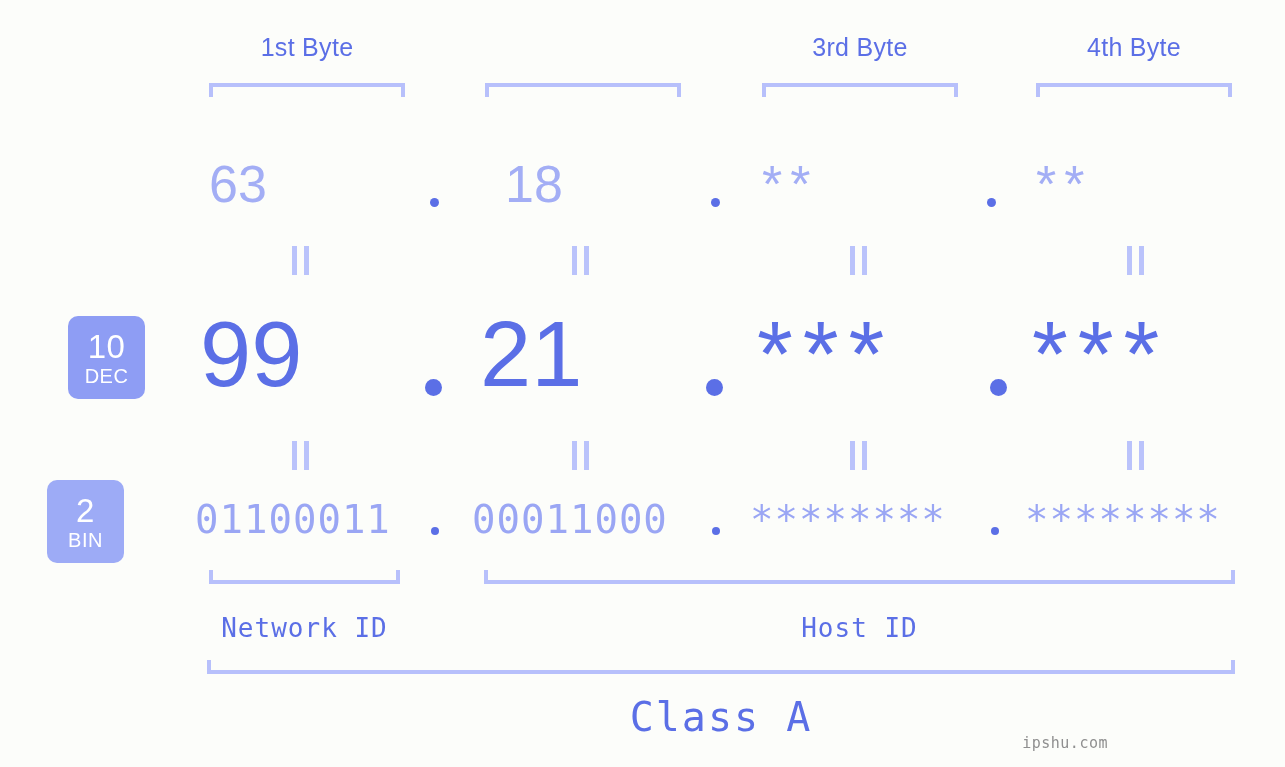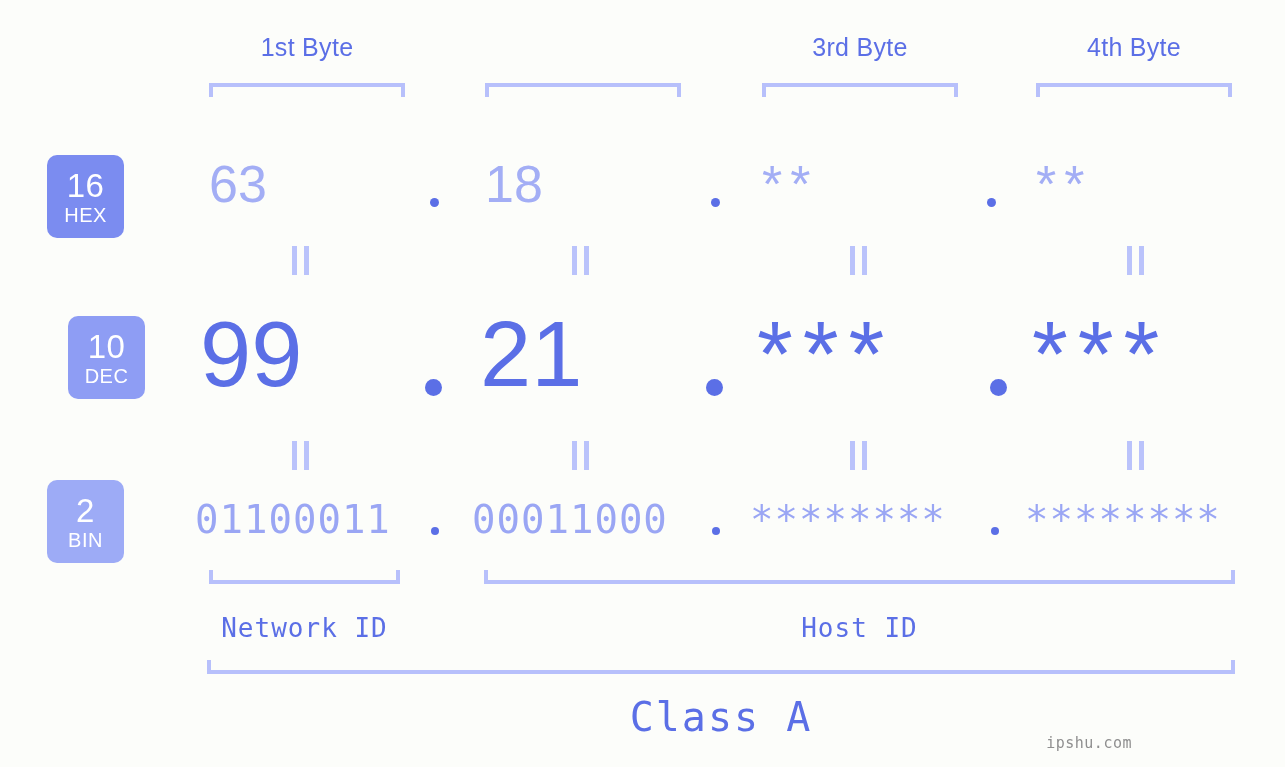--- a/index.html
+++ b/index.html
@@ -11,21 +11,20 @@
     width: 1285px;
     height: 767px;
     background: #fcfdfa;
     font-family: "Liberation Sans", sans-serif;
     overflow: hidden;
   }
   #stage {
     position: relative;
     width: 1122px;
     height: 767px;
-    padding-left: 24px;
   }
 
   
   .byte-head {
     position: absolute;
     top: 33px;
     text-align: center;
     font-size: 25px;
     font-family: "Liberation Sans", sans-serif;
     color: #5b6fe6;
@@ -172,36 +171,32 @@
 
   <div class="byte-head" style="left:209px; width:196px;">1st Byte</div>
   <div class="byte-head" style="left:762px; width:196px;">3rd Byte</div>
   <div class="byte-head" style="left:1036px; width:196px;">4th Byte</div>
 
   <div class="bracket-down" style="left:209px; top:83px; width:196px;"></div>
   <div class="bracket-down" style="left:485px; top:83px; width:196px;"></div>
   <div class="bracket-down" style="left:762px; top:83px; width:196px;"></div>
   <div class="bracket-down" style="left:1036px; top:83px; width:196px;"></div>
 
-  <div class="base-badge" style="top:155px; height:83px; background:#7b8cf0;">
-    <span class="num">16</span>
-    <span class="abbr">HEX</span>
-  </div>
   <div class="base-badge" style="top:316px; height:83px; background:#8e9df4;margin-left:21px;">
     <span class="num">10</span>
     <span class="abbr">DEC</span>
   </div>
   <div class="base-badge" style="top:480px; height:83px; background:#9dabf6;">
     <span class="num">2</span>
     <span class="abbr">BIN</span>
   </div>
 
   <div class="row-hex">
     <div class="val" style="left:209px; top:158px; width:196px;">63</div>
-    <div class="val" style="left:485px; top:158px; width:196px;">18</div>
+    <div class="val" style="left:505px; top:158px; width:196px;">18</div>
     <div class="val stars" style="left:762px; top:158px; width:196px;">**</div>
     <div class="val stars" style="left:1036px; top:158px; width:196px;">**</div>
 
     <div class="dot hex" style="left:430px; top:198px;"></div>
     <div class="dot hex" style="left:711px; top:198px;"></div>
     <div class="dot hex" style="left:987px; top:198px;"></div>
   </div>
 
   <div class="eq" style="left:292px; top:246px;">
       <i></i>

